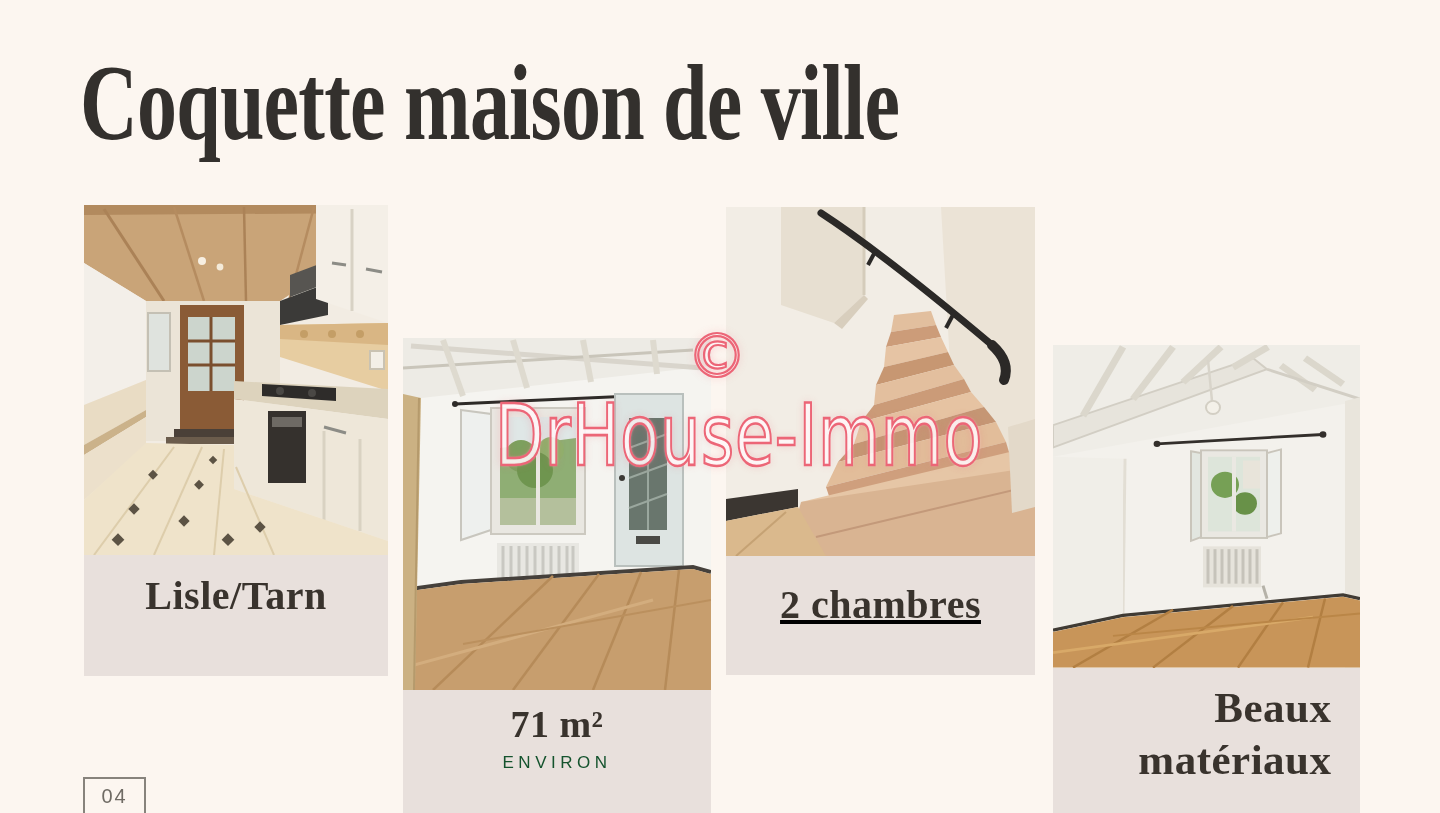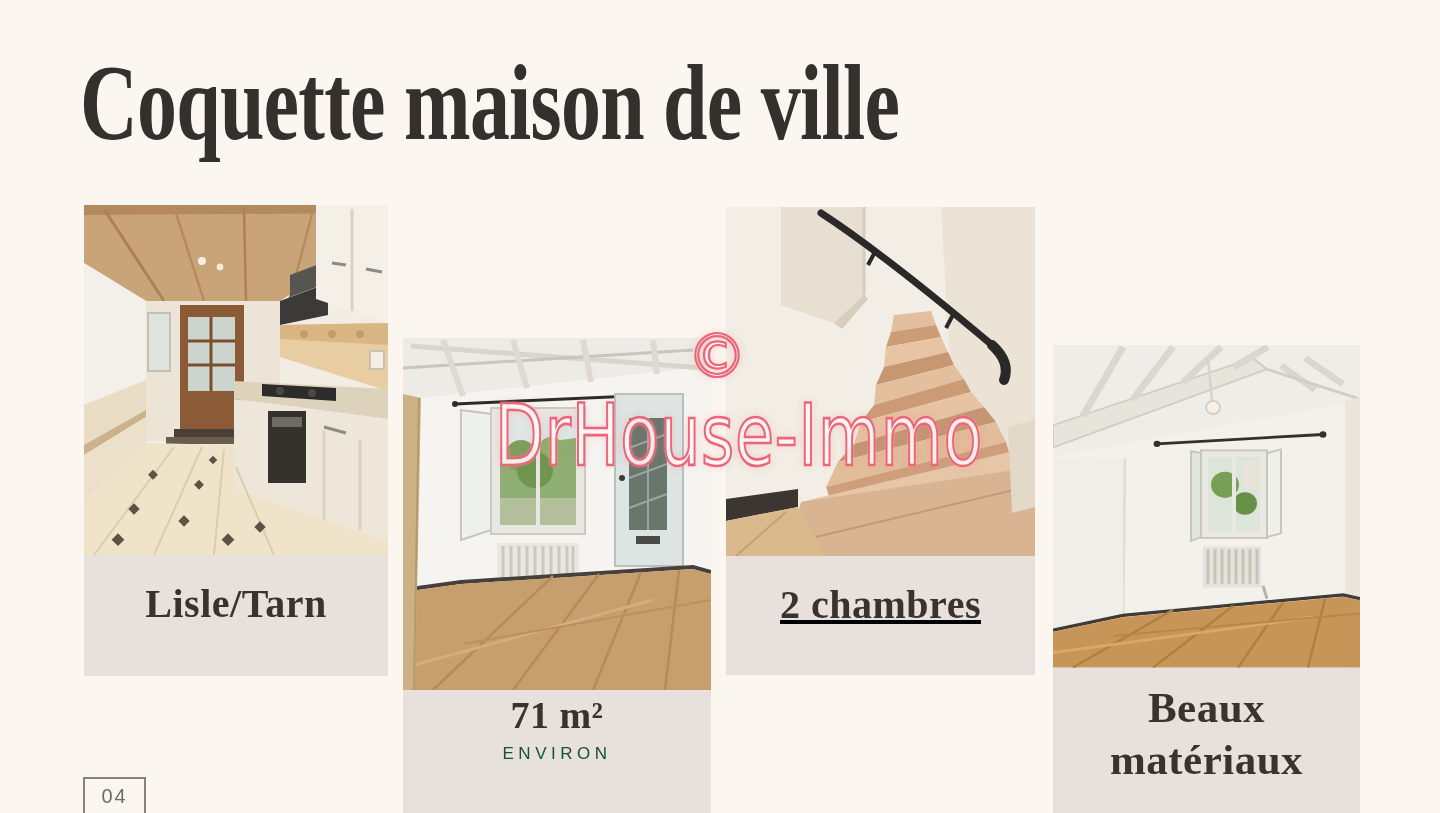--- a/index.html
+++ b/index.html
@@ -43,34 +43,34 @@
   .subcaption {
     font-family:"Liberation Sans", sans-serif;
     font-size:17px;
     letter-spacing:4.5px;
     color:#14532d;
     margin-top:7px;
   }
 
   #card-kitchen   { left:84px;  top:205px; width:304px; height:471px; }
   #card-kitchen   .photo { height:350px; }
-  #card-kitchen   .caption-block { height:121px; padding-top:25px; }
+  #card-kitchen   .caption-block { height:121px; padding-top:17px; }
 
   #card-living    { left:403px; top:338px; width:308px; height:475px; }
   #card-living    .photo { height:352px; }
-  #card-living    .caption-block { height:123px; padding-top:3px; }
+  #card-living    .caption-block { height:123px; padding-top:12px; }
   #card-living    .caption { font-size:38px; }
 
   #card-stairs    { left:726px; top:207px; width:309px; height:468px; }
   #card-stairs    .photo { height:349px; }
   #card-stairs    .caption-block { height:119px; padding-top:25px;text-decoration:underline; }
 
   #card-bedroom   { left:1053px; top:345px; width:307px; height:468px; }
   #card-bedroom   .photo { height:346px; }
-  #card-bedroom   .caption-block { height:155px; padding-top:14px; }
+  #card-bedroom   .caption-block { height:155px; padding-top:14px;text-align:right; }
   #card-bedroom   .caption { font-size:43px; line-height:1.22; max-width:250px; margin:0 auto; }
 
   
   .watermark {
     position:absolute; left:417px; top:326px; width:600px;
     text-align:center; z-index:6; pointer-events:none;
     user-select:none;
   }
   .wm-copyright {
     font-family:"DejaVu Sans", sans-serif;

